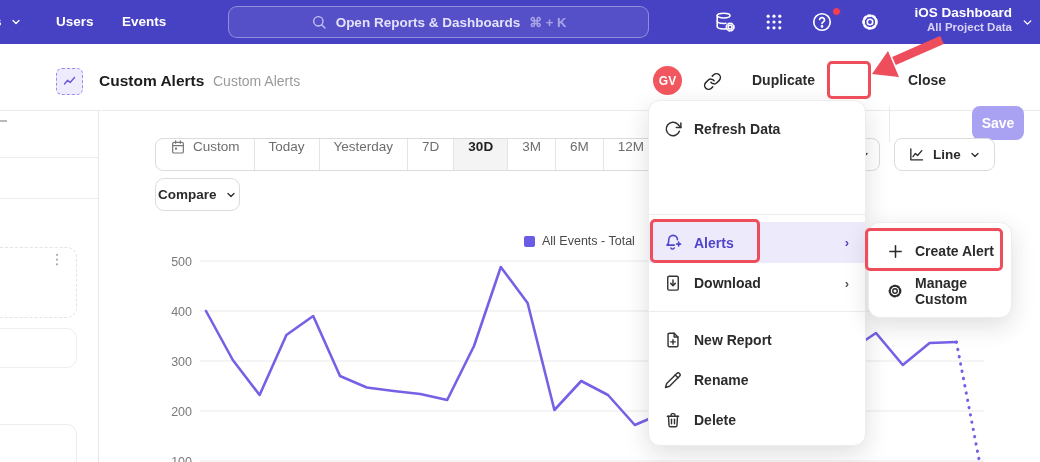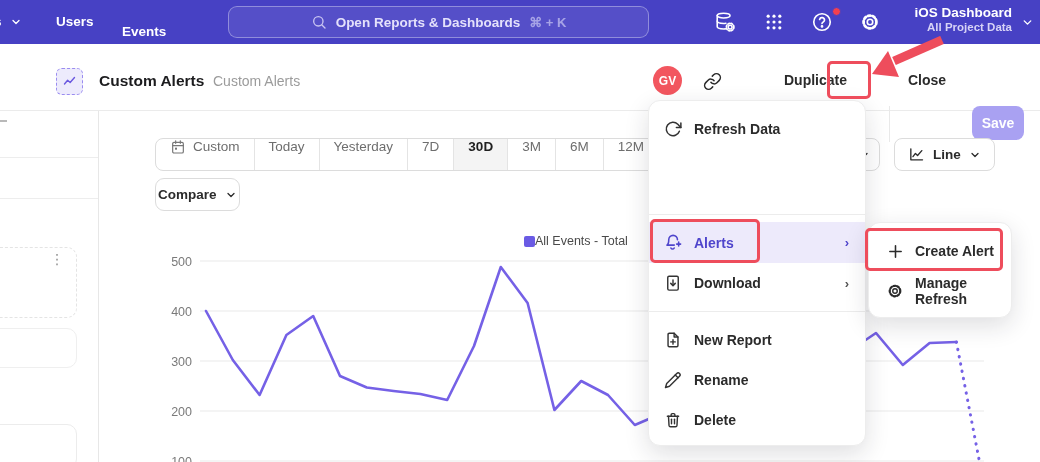--- a/index.html
+++ b/index.html
@@ -45,21 +45,21 @@
   
   .seg { position:absolute; left:155px; top:138px; height:33px; display:flex; align-items:stretch; border:1px solid #dcdcdc; border-radius:8px; background:#fff; overflow:hidden; }
   .seg-item { display:flex; align-items:flex-start; gap:7px; padding:0 14px; font-size:13.5px; color:#6e6e6e; border-right:1px solid #e4e4e4; cursor:pointer; white-space:nowrap; }
   .seg-item:last-child { border-right:none; }
   .seg-item.selected { background:#f4f4f4; color:#1f1f1f; font-weight:700; }
   .compare-btn { position:absolute; left:155px; top:178px; height:33px; padding:0 2px; display:flex; align-items:center; gap:8px; border:1px solid #dcdcdc; border-radius:9px; background:#fff; font-size:13.5px; font-weight:700; color:#2b2b2b; cursor:pointer; }
   .linetype-btn { position:absolute; left:894px; top:138px; height:33px; padding:0 13px; display:flex; align-items:center; gap:8px; border:1px solid #dcdcdc; border-radius:8px; background:#fff; font-size:13.5px; font-weight:700; color:#2b2b2b; cursor:pointer; z-index:1; }
   .hidden-btn { position:absolute; left:800px; top:138px; width:80px; height:33px; border:1px solid #dcdcdc; border-radius:8px; background:#fff; display:flex; align-items:center; justify-content:flex-end; padding-right:9px; z-index:1; cursor:pointer; }
 
   
-  .legend { position:absolute; left:524px; top:234px; display:flex; align-items:center; z-index:1; }
+  .legend { position:absolute; left:524px; top:234px; display:flex; align-items:center; gap:7px; z-index:1; }
   .legend .swatch { width:11px; height:11px; border-radius:2px; background:#6a5be4; }
   .legend .lbl { font-size:12.5px; color:#4a4a4a; }
   #chart-svg { position:absolute; left:150px; top:228px; z-index:0; }
 
   
   .menu { position:absolute; left:648px; top:100px; width:218px; height:346px; background:#fff; border:1px solid #ededed; border-radius:12px; box-shadow:0 8px 24px rgba(25,25,40,.14); z-index:10; }
   .menu-item { position:absolute; left:0; width:100%; height:40px; display:flex; align-items:center; padding:0 16px 0 14px; gap:11px; font-size:14px; font-weight:700; color:#2b2b2b; cursor:pointer; }
   .menu-item .grow { flex:1; }
   .menu-item .shortcut { color:#929292; font-weight:400; font-size:13px; }
   .mi-icon { width:20px; height:20px; display:flex; align-items:center; justify-content:center; flex:none; }
@@ -83,21 +83,21 @@
 <div class="app">
 
   <div class="navbar">
     <div class="nav-trunc">
       <span>s</span>
       <svg width="12" height="12" viewBox="0 0 24 24" fill="none" stroke="#fff" stroke-width="2.6" stroke-linecap="round" stroke-linejoin="round">
           <polyline points="6 9 12 15 18 9"></polyline>
         </svg>
     </div>
     <span class="nav-item abs" style="left:56px; top:14px;">Users</span>
-    <span class="nav-item abs" style="left:122px; top:24px;">Events</span>
+    <span class="nav-item abs" style="left:122px; top:14px;">Events</span>
 
     <div class="searchbar">
       <svg width="16" height="16" viewBox="0 0 24 24" fill="none" stroke="#c9c5f2" stroke-width="2" stroke-linecap="round">
           <circle cx="11" cy="11" r="7"></circle>
           <line x1="16.5" y1="16.5" x2="21" y2="21"></line>
         </svg>
       <span class="ph">Open Reports &amp; Dashboards</span>
       <span class="kbd">⌘ + K</span>
     </div>
 
@@ -157,21 +157,21 @@
     <div class="page-title">Custom Alerts</div>
     <div class="breadcrumb">Custom Alerts</div>
 
     <div class="avatar">GV</div>
     <div class="link-btn">
       <svg width="19" height="19" viewBox="0 0 24 24" fill="none" stroke="#2b2b2b" stroke-width="1.9" stroke-linecap="round">
         <path d="M10 13a5 5 0 0 0 7.54.54l3-3a5 5 0 0 0-7.07-7.07l-1.72 1.71"></path>
         <path d="M14 11a5 5 0 0 0-7.54-.54l-3 3a5 5 0 0 0 7.07 7.07l1.71-1.71"></path>
       </svg>
     </div>
-    <span class="txt-btn" style="left:752px;margin-left:32px;">Duplicate</span>
+    <span class="txt-btn" style="left:752px;">Duplicate</span>
     <div class="more-btn">
         <i></i>
         <i></i>
         <i></i>
       </div>
     <div class="vdiv"></div>
     <span class="txt-btn" style="left:908px;">Close</span>
     <button class="save-btn">Save</button>
   </div>
 
@@ -350,21 +350,21 @@
       </span>
       <span>Create Alert</span>
     </div>
     <div class="menu-item" style="top:48px;">
       <span class="mi-icon">
         <svg width="18" height="18" viewBox="0 0 24 24" fill="none" stroke="#2b2b2b" stroke-linecap="round">
           <circle cx="12" cy="12" r="7" stroke-width="3" stroke-dasharray="2.6 2.4"></circle>
           <circle cx="12" cy="12" r="3" stroke-width="1.9"></circle>
         </svg>
       </span>
-      <span>Manage Refresh</span>
+      <span>Manage Custom</span>
     </div>
   </div>
 
   <div class="red-box" style="left:827px; top:61px; width:44px; height:38px;"></div>
   <div class="red-box" style="left:650px; top:219px; width:110px; height:44px;"></div>
   <div class="red-box" style="left:865px; top:228px; width:138px; height:43px;"></div>
   <svg id="annot-arrow" width="84" height="48" viewBox="0 0 84 48">
     <line x1="80" y1="4" x2="32" y2="25" stroke="#ee4d5c" stroke-width="9"></line>
     <polygon points="10,38 26,15 37,41" fill="#ee4d5c"></polygon>
   </svg>

